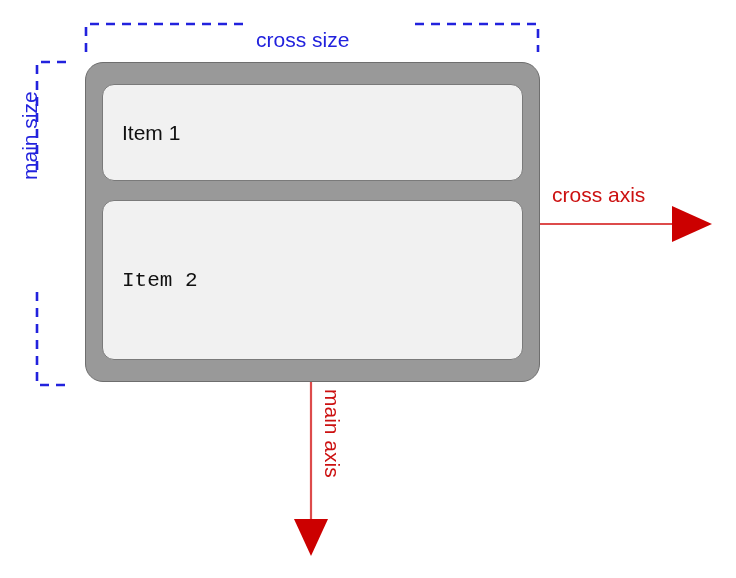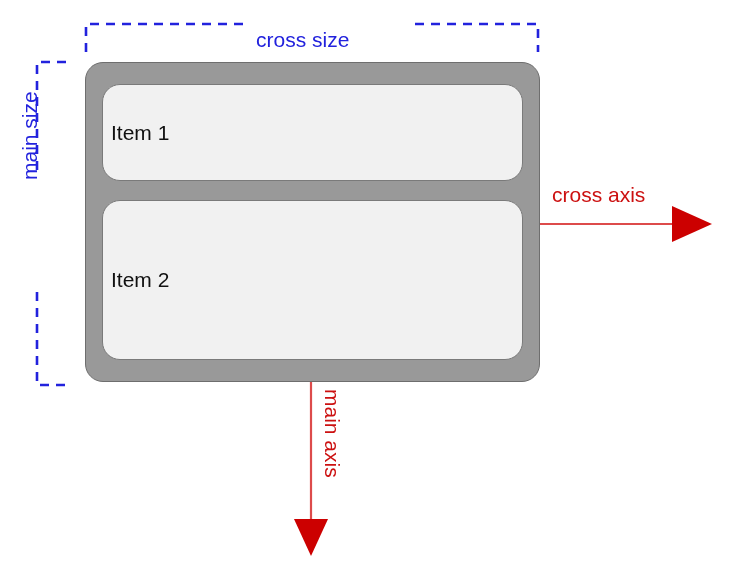--- a/index.html
+++ b/index.html
@@ -35,30 +35,30 @@
     border-radius: 18px;
     box-sizing: border-box;
     padding: 21px 16px;
     display: flex;
     flex-direction: column;
     justify-content: space-between;
   }
   .flex-item {
     background: #f1f1f1;
     border: 1px solid #7a7a7a;
-    border-radius: 18px;
+    border-radius: 12px;
     box-sizing: border-box;
     display: flex;
     align-items: center;
-    padding-left: 8px;
+    padding-left: 19px;
     font-size: 21px;
     color: #111111;
   }
   .item-1 { height: 97px; }
-  .item-2 { height: 160px; }
+  .item-2 { height: 160px; font-family: Liberation Mono, monospace; }
 
   
   .label {
     position: absolute;
     white-space: nowrap;
     font-size: 21px;
     line-height: 1;
   }
   .label-blue { color: #2222dd; }
   .label-red  { color: #cc1111; }

